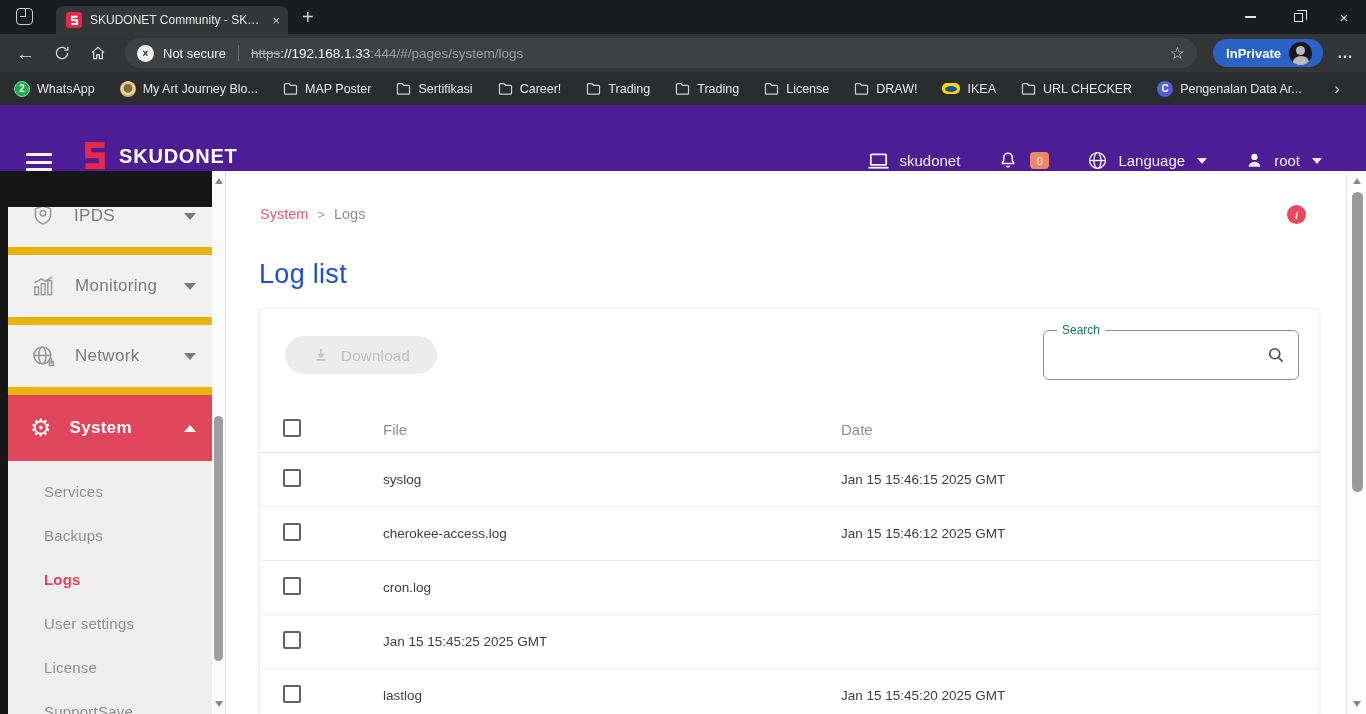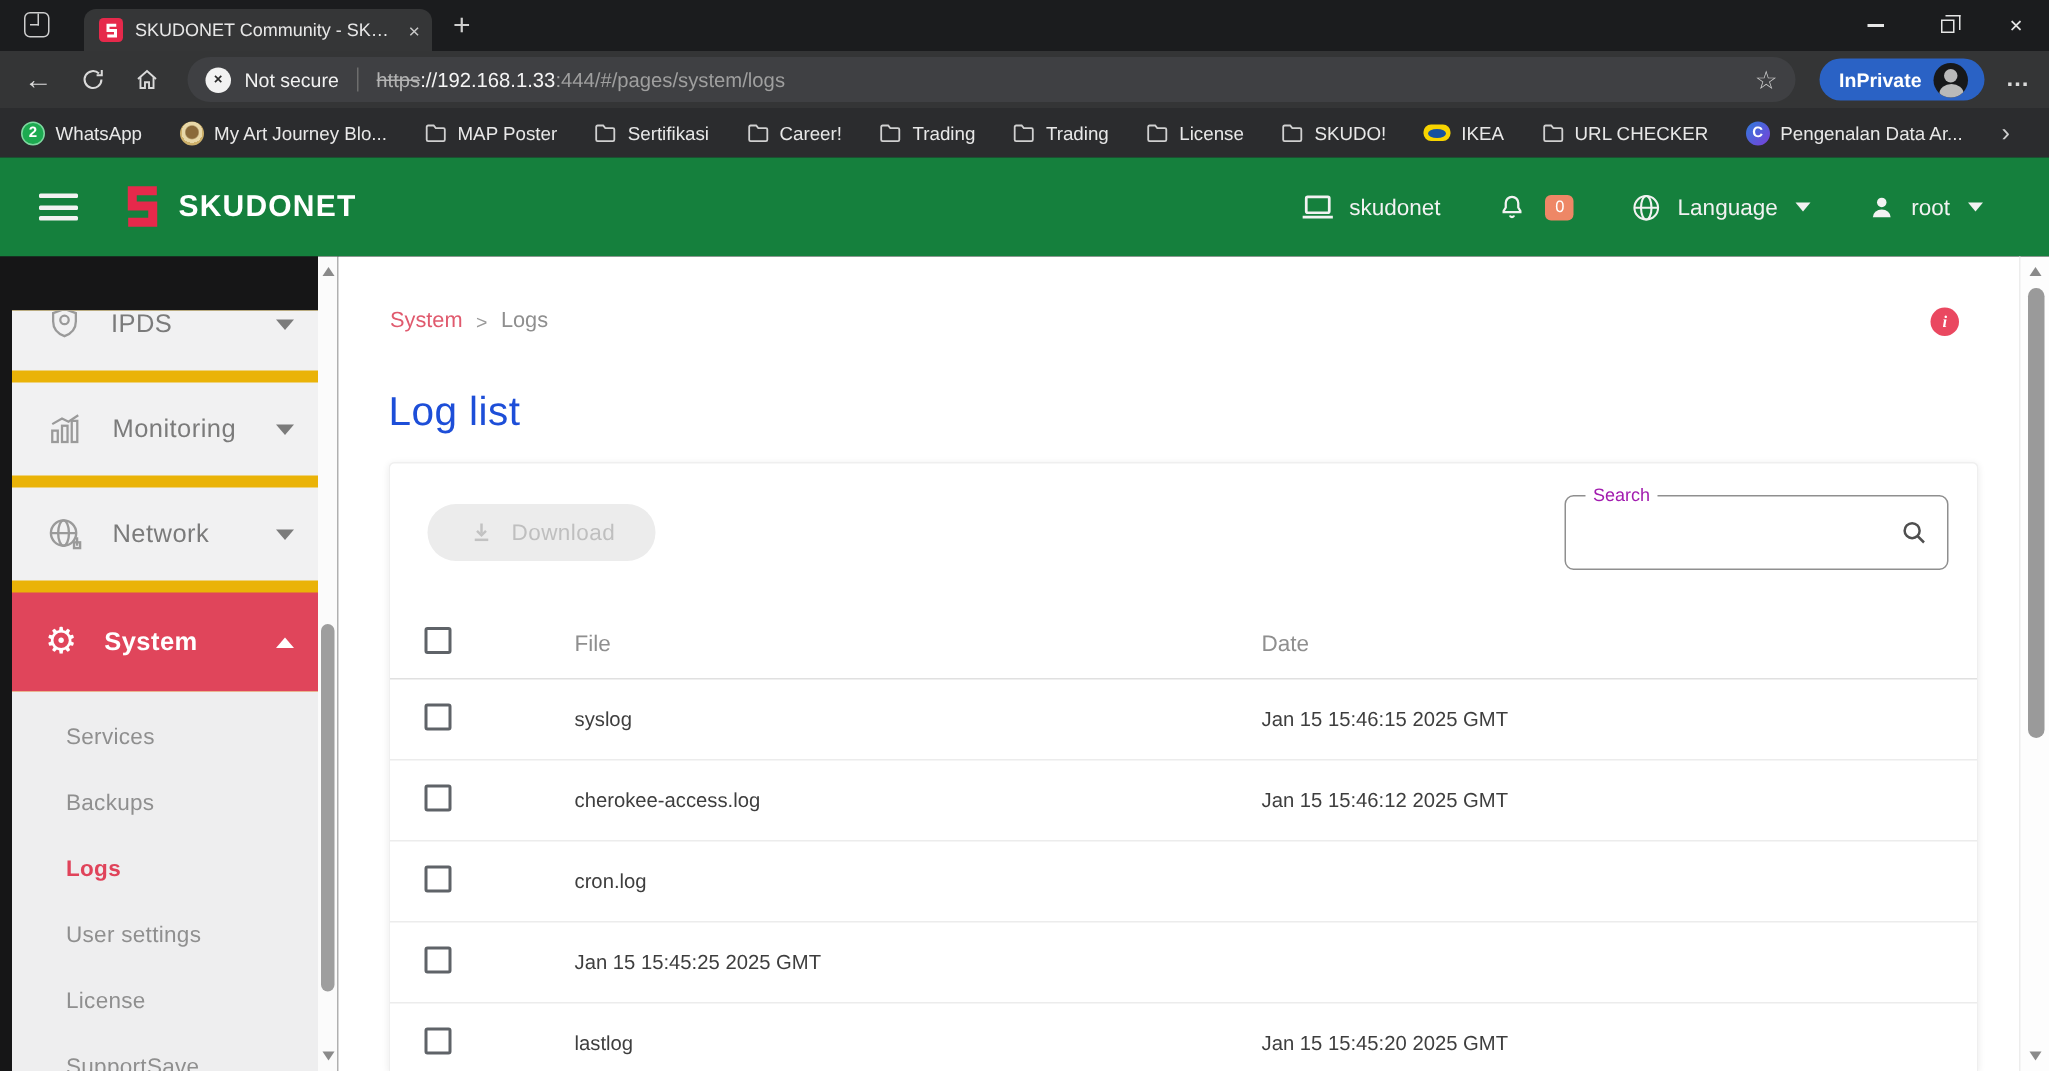--- a/index.html
+++ b/index.html
@@ -46,21 +46,21 @@
   .bm-label { color:#e8e8e8; font-size:12.5px; }
   .ic-circle { width:16px; height:16px; border-radius:50%; display:flex; align-items:center; justify-content:center; font-size:10px; font-weight:bold; color:#fff; }
   .ic-whatsapp { background:#1daa50; border:1px solid #7fd8a0; }
   .ic-art { background:radial-gradient(circle at 50% 45%, #8a6a3a 0 4px, #e8d8a8 5px 7px, #cdb06a 7px); }
   .ic-colab { background:linear-gradient(135deg,#2f7bdc,#7a3fd8); }
   .ic-ikea { width:18px; height:11px; border-radius:5px; background:#f7d400; display:flex; align-items:center; justify-content:center; }
   .ic-ikea i { width:12px; height:6px; border-radius:50%; background:#1651a0; display:block; }
   .bm-overflow { position:absolute; right:26px; color:#cfcfcf; font-size:17px; }
 
   
-  .appheader { position:absolute; top:105px; left:0; right:0; height:66px; background:#15803d; display:flex; align-items:center; padding:0 44px 0 26px; }
+  .appheader { position:absolute; top:105px; left:0; right:0; height:66px; background:#4c1d95; display:flex; align-items:flex-end; padding:0 44px 0 26px; }
   .hamburger { width:26px; display:flex; flex-direction:column; gap:4.5px; margin-right:28px; }
   .hamburger i { height:3px; background:#f2f2f2; border-radius:1px; }
   .brandlogo { display:flex; align-items:center; gap:9px; }
   .brandname { color:#ffffff; font-size:20px; font-weight:bold; letter-spacing:0.8px; }
   .hdr-right { margin-left:auto; display:flex; align-items:center; gap:38px; }
   .hdr-item { display:flex; align-items:center; gap:10px; color:#f2f2f2; font-size:15px; }
   .bell-wrap { position:relative; display:flex; align-items:center; }
   .notif-badge { margin-left:2px; min-width:19px; height:17px; background:#ee8766; border-radius:4px; color:#fff; font-size:11px; display:flex; align-items:center; justify-content:center; padding:0 4px; }
   .caret { width:0; height:0; border-left:5px solid transparent; border-right:5px solid transparent; border-top:6px solid #f2f2f2; margin-left:2px; }
 
@@ -89,21 +89,21 @@
   .breadcrumb-row { position:absolute; top:35px; left:34px; right:40px; display:flex; align-items:center; font-size:14.5px; }
   .bc-parent { color:#e05a6e; }
   .bc-sep { color:#9a9a9a; margin:0 9px; font-size:13px; }
   .bc-current { color:#8f8f8f; }
   .info-dot { position:absolute; top:34px; right:40px; width:19px; height:19px; border-radius:50%; background:#ea4860; color:#fff; font-size:11px; font-weight:bold; display:flex; align-items:center; justify-content:center; font-family:"Liberation Serif",serif; font-style:italic; }
   .page-title { position:absolute; top:88px; left:33px; color:#1d4ed8; font-size:27px; font-weight:400; letter-spacing:0.3px; }
 
   .card { position:absolute; left:33px; top:137px; width:1060px; bottom:0; background:#fff; border:1px solid #efefef; border-bottom:none; border-radius:4px 4px 0 0; box-shadow:0 1px 5px rgba(0,0,0,0.07); overflow:hidden; }
   .btn-download { position:absolute; left:25px; top:27px; height:38px; background:#ececec; border:none; border-radius:19px; display:flex; align-items:center; gap:11px; padding:0 27px; color:#bfbfbf; font-size:15px; letter-spacing:0.3px; }
   .search-field { position:absolute; right:19px; top:21px; width:256px; height:50px; border:1px solid #8f8f8f; border-radius:6px; }
-  .search-label { position:absolute; top:-8px; left:13px; background:#ffffff; padding:0 5px; font-size:12px; color:#a21caf; }
+  .search-label { position:absolute; top:-8px; left:13px; background:#ffffff; padding:0 5px; font-size:12px; color:#0f766e; }
   .search-input { position:absolute; left:12px; top:8px; width:190px; height:32px; border:none; outline:none; font-size:14px; color:#333; background:transparent; }
   .search-mag { position:absolute; right:12px; top:14px; }
 
   .t-grid { display:grid; grid-template-columns:100px 458px 1fr; align-items:center; padding-left:23px; }
   .thead { position:absolute; left:0; right:0; top:97px; height:47px; border-bottom:1px solid #e0e0e0; color:#8f8f8f; font-size:15px; }
   .trows { position:absolute; left:0; right:0; top:144px; }
   .trow { height:54px; border-bottom:1px solid #ececec; color:#3e3e3e; font-size:13.5px; }
   .cbx { width:18px; height:18px; border:2px solid #5f6368; border-radius:2px; background:#fff; }
 
   .page-scroll { position:absolute; right:0; top:0; width:20px; height:100%; background:#fdfdfd; border-left:1px solid #ededed; }
@@ -223,21 +223,21 @@
           </svg>
         </span>
         <span class="bm-label">License</span>
       </span>
     <span class="bm">
         <span>
           <svg width="15" height="13" viewBox="0 0 16 14" fill="none" stroke="#d0d0d0" stroke-width="1.3">
             <path d="M1.5 3.5v8.5a1 1 0 0 0 1 1h11a1 1 0 0 0 1-1V4.7a1 1 0 0 0-1-1H8L6.5 1.8H2.5a1 1 0 0 0-1 1z"></path>
           </svg>
         </span>
-        <span class="bm-label">SKUDO!</span>
+        <span class="bm-label">DRAW!</span>
       </span>
     <span class="bm">
         <span class="ic-ikea">
           <i></i>
         </span>
         <span class="bm-label">IKEA</span>
       </span>
     <span class="bm">
         <span>
           <svg width="15" height="13" viewBox="0 0 16 14" fill="none" stroke="#d0d0d0" stroke-width="1.3">

